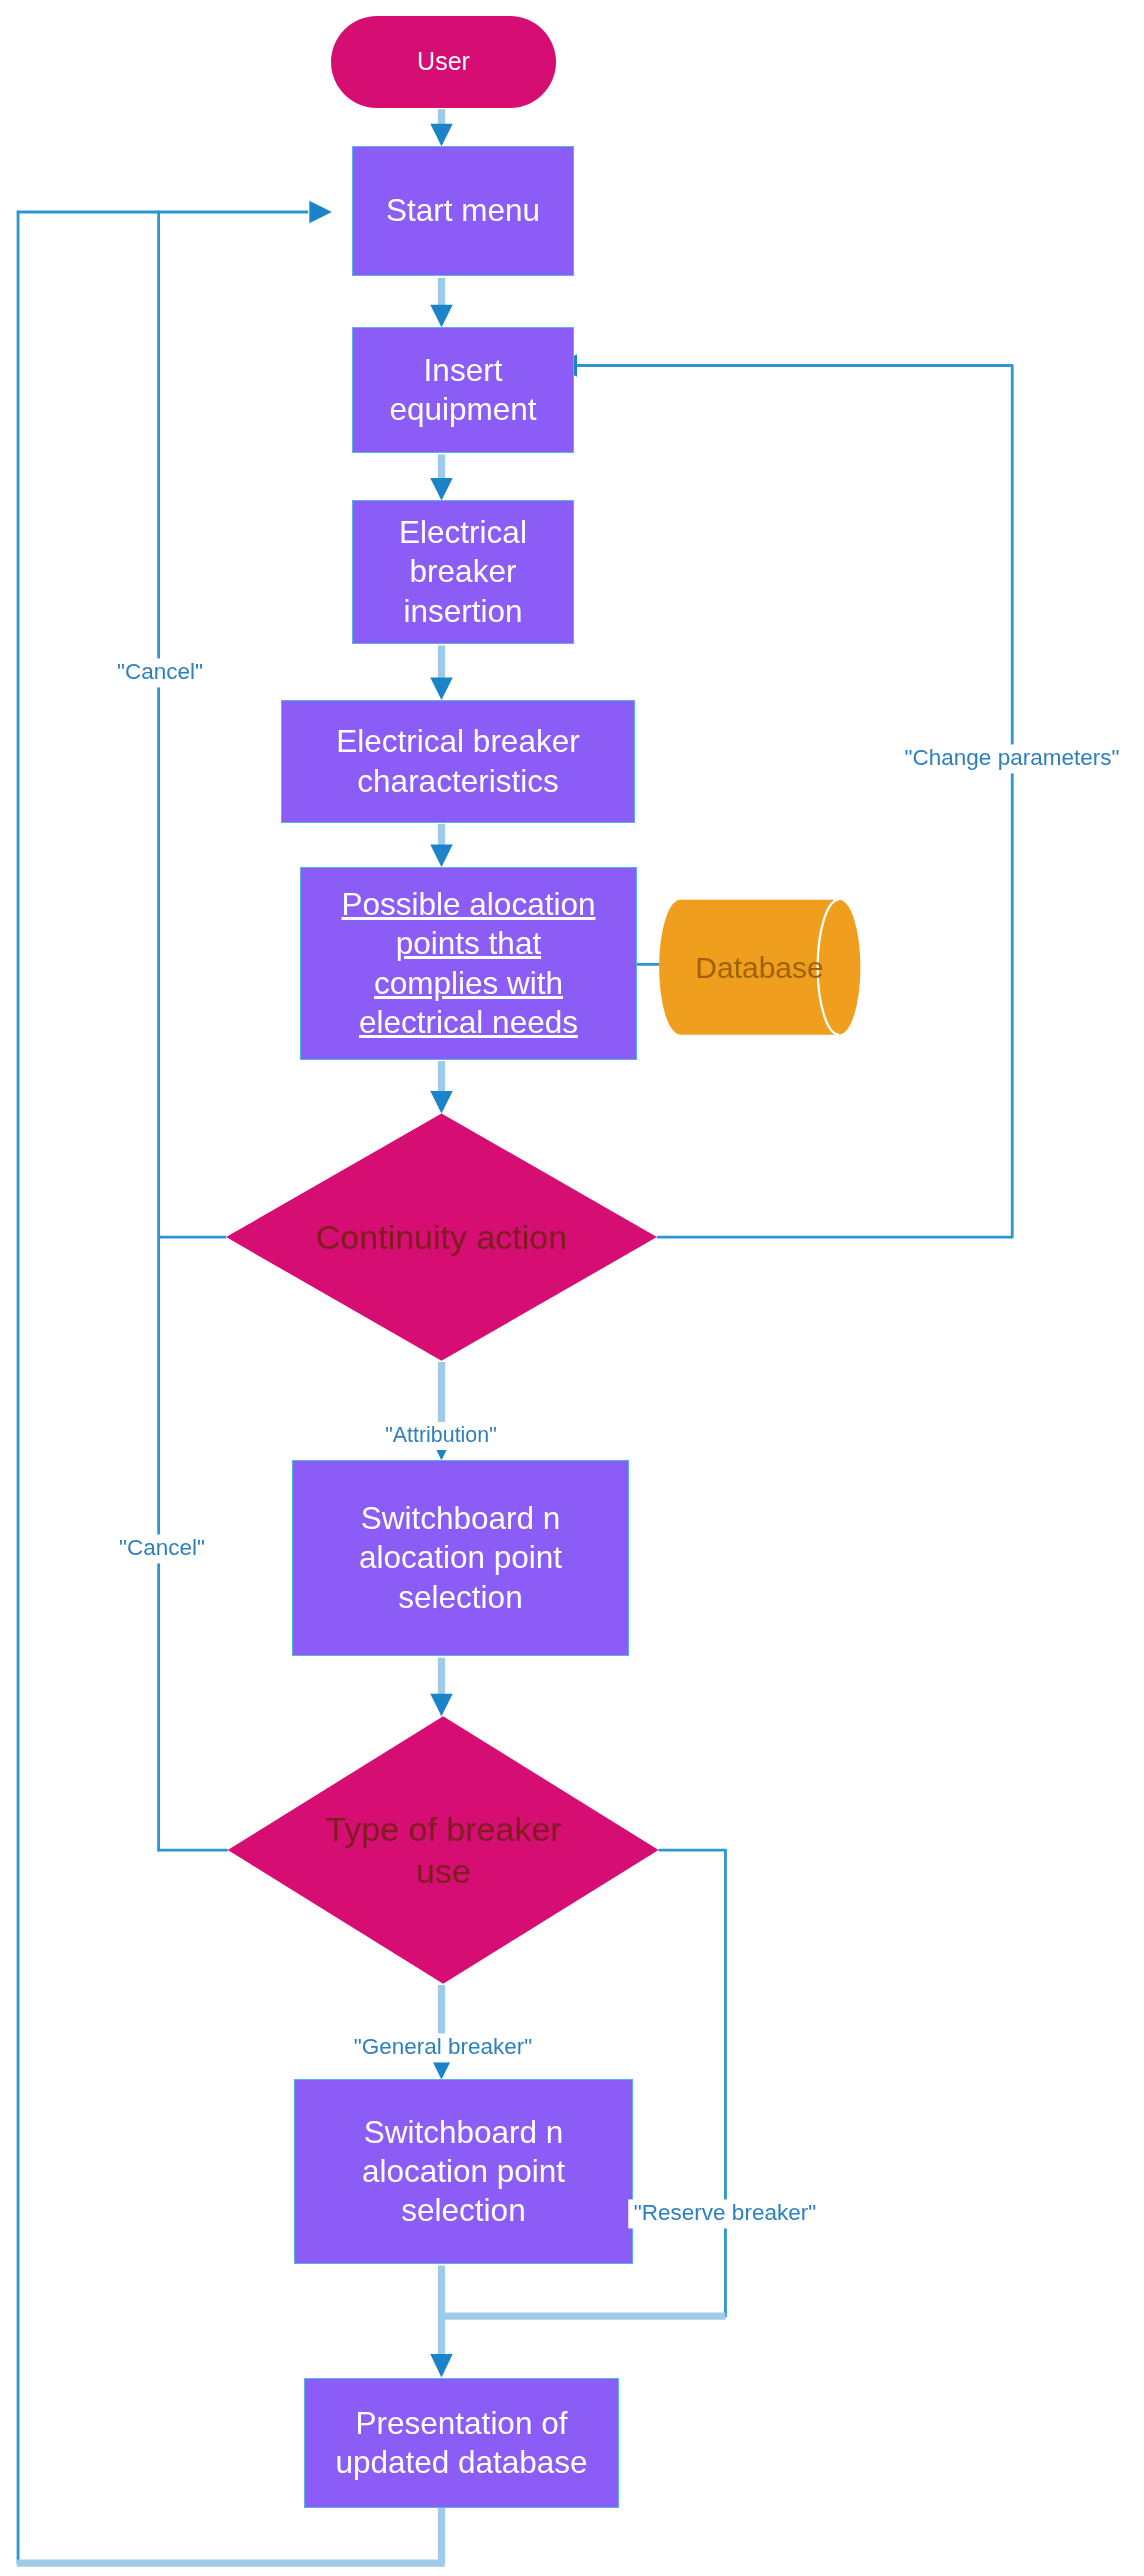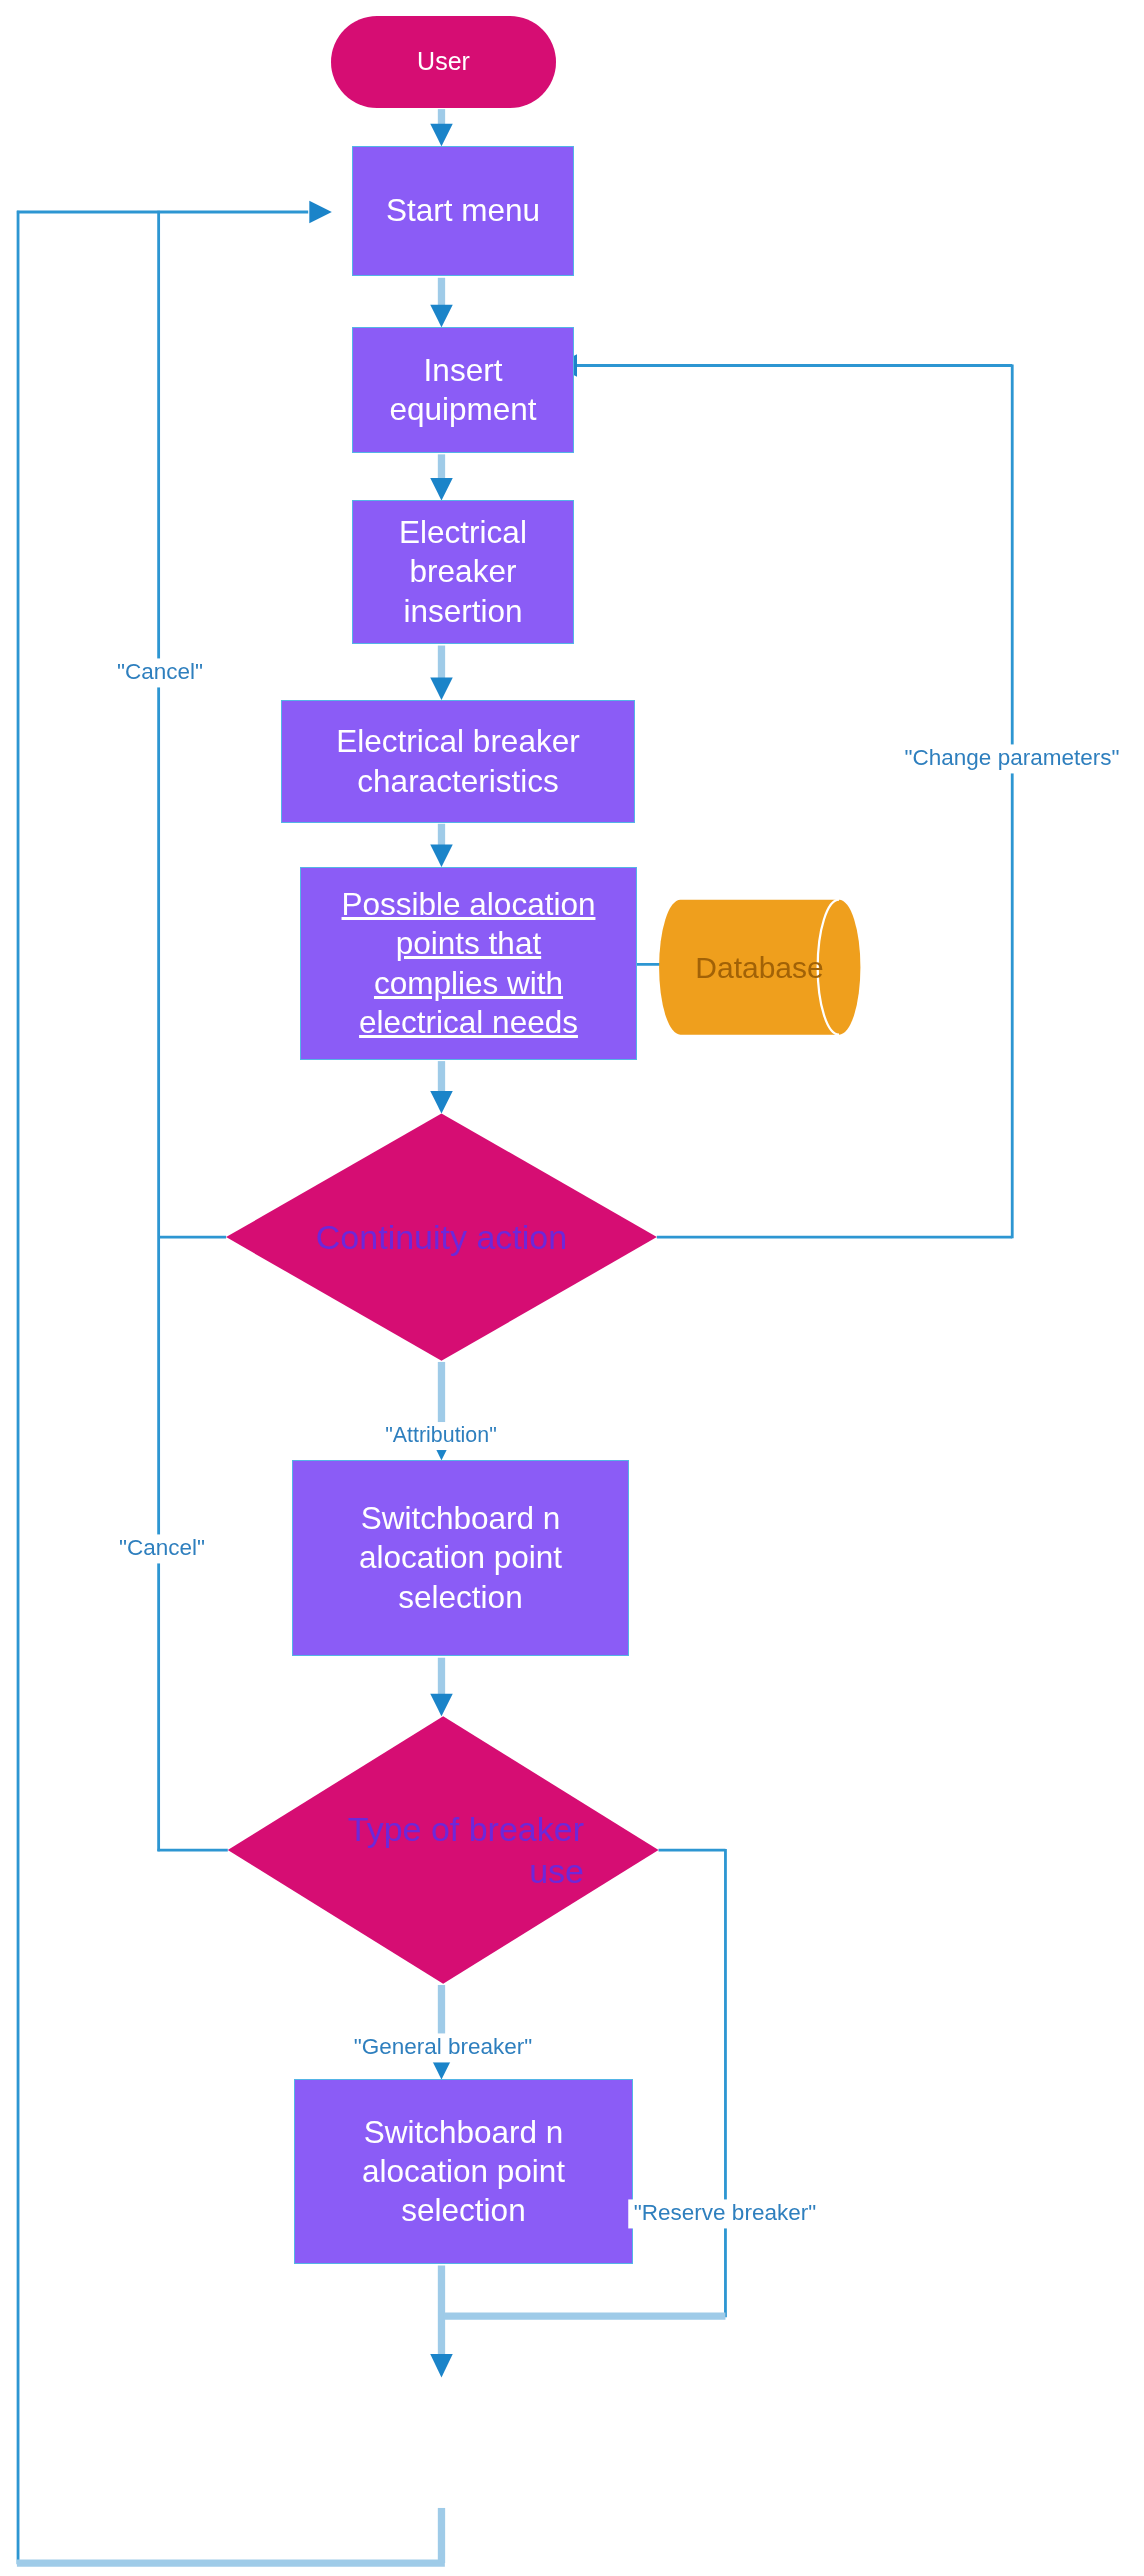--- a/index.html
+++ b/index.html
@@ -16,21 +16,21 @@
     display:flex;align-items:center;justify-content:center;
     text-align:center;
     color:#ffffff;
     font-size:31.5px;line-height:1.24;
     box-sizing:border-box;
   }
   .rect{background:#8b5cf6;border:1.1px solid #54B4E6;margin-left:20px;}
   .pill{background:#D60D73;border-radius:51px;font-size:25px;}
   .diamond-label{
     position:absolute;display:flex;align-items:center;justify-content:center;
-    text-align:right;color:#6d28d9;font-size:34px;line-height:1.22;
+    text-align:center;color:#7f1d1d;font-size:34px;line-height:1.22;
     pointer-events:none;
   }
   .cyl-label{
     position:absolute;display:flex;align-items:center;justify-content:center;
     text-align:center;color:#a16207;font-size:30px;
   }
   .edge-label{
     position:absolute;transform:translate(-50%,-50%);
     background:#ffffff;color:#2E7FBE;
     font-size:22.5px;line-height:1.1;
@@ -112,20 +112,21 @@
   <div class="cyl-label" style="left:680px;top:900px;width:159px;height:135px;">Database</div>
 
   <div class="diamond-label" style="left:273px;top:1198px;width:337px;height:79px;">Continuity action</div>
 
   <div class="node rect" style="left:272px;top:1460px;width:337px;height:196px;padding:0 11.2px;">Switchboard n alocation point selection</div>
 
   <div class="diamond-label" style="left:303px;top:1783px;width:281px;height:135px;">Type of breaker use</div>
 
   <div class="node rect" style="left:274px;top:2079px;width:339px;height:185px;padding:0 11.2px;">Switchboard n alocation point selection</div>
 
+  <div class="node rect" style="left:284px;top:2378px;width:315px;height:130px;padding:0 22.5px;">Presentation of updated database</div>
 
   <div class="edge-label" style="left:160px;top:673px;">"Cancel"</div>
 
   <div class="edge-label" style="left:1012px;top:759px;">"Change parameters"</div>
 
   <div class="edge-label" style="left:441px;top:1436px;font-size:21.4px;">"Attribution"</div>
 
   <div class="edge-label" style="left:162px;top:1549px;">"Cancel"</div>
 
   <div class="edge-label" style="left:443px;top:2048px;">"General breaker"</div>

